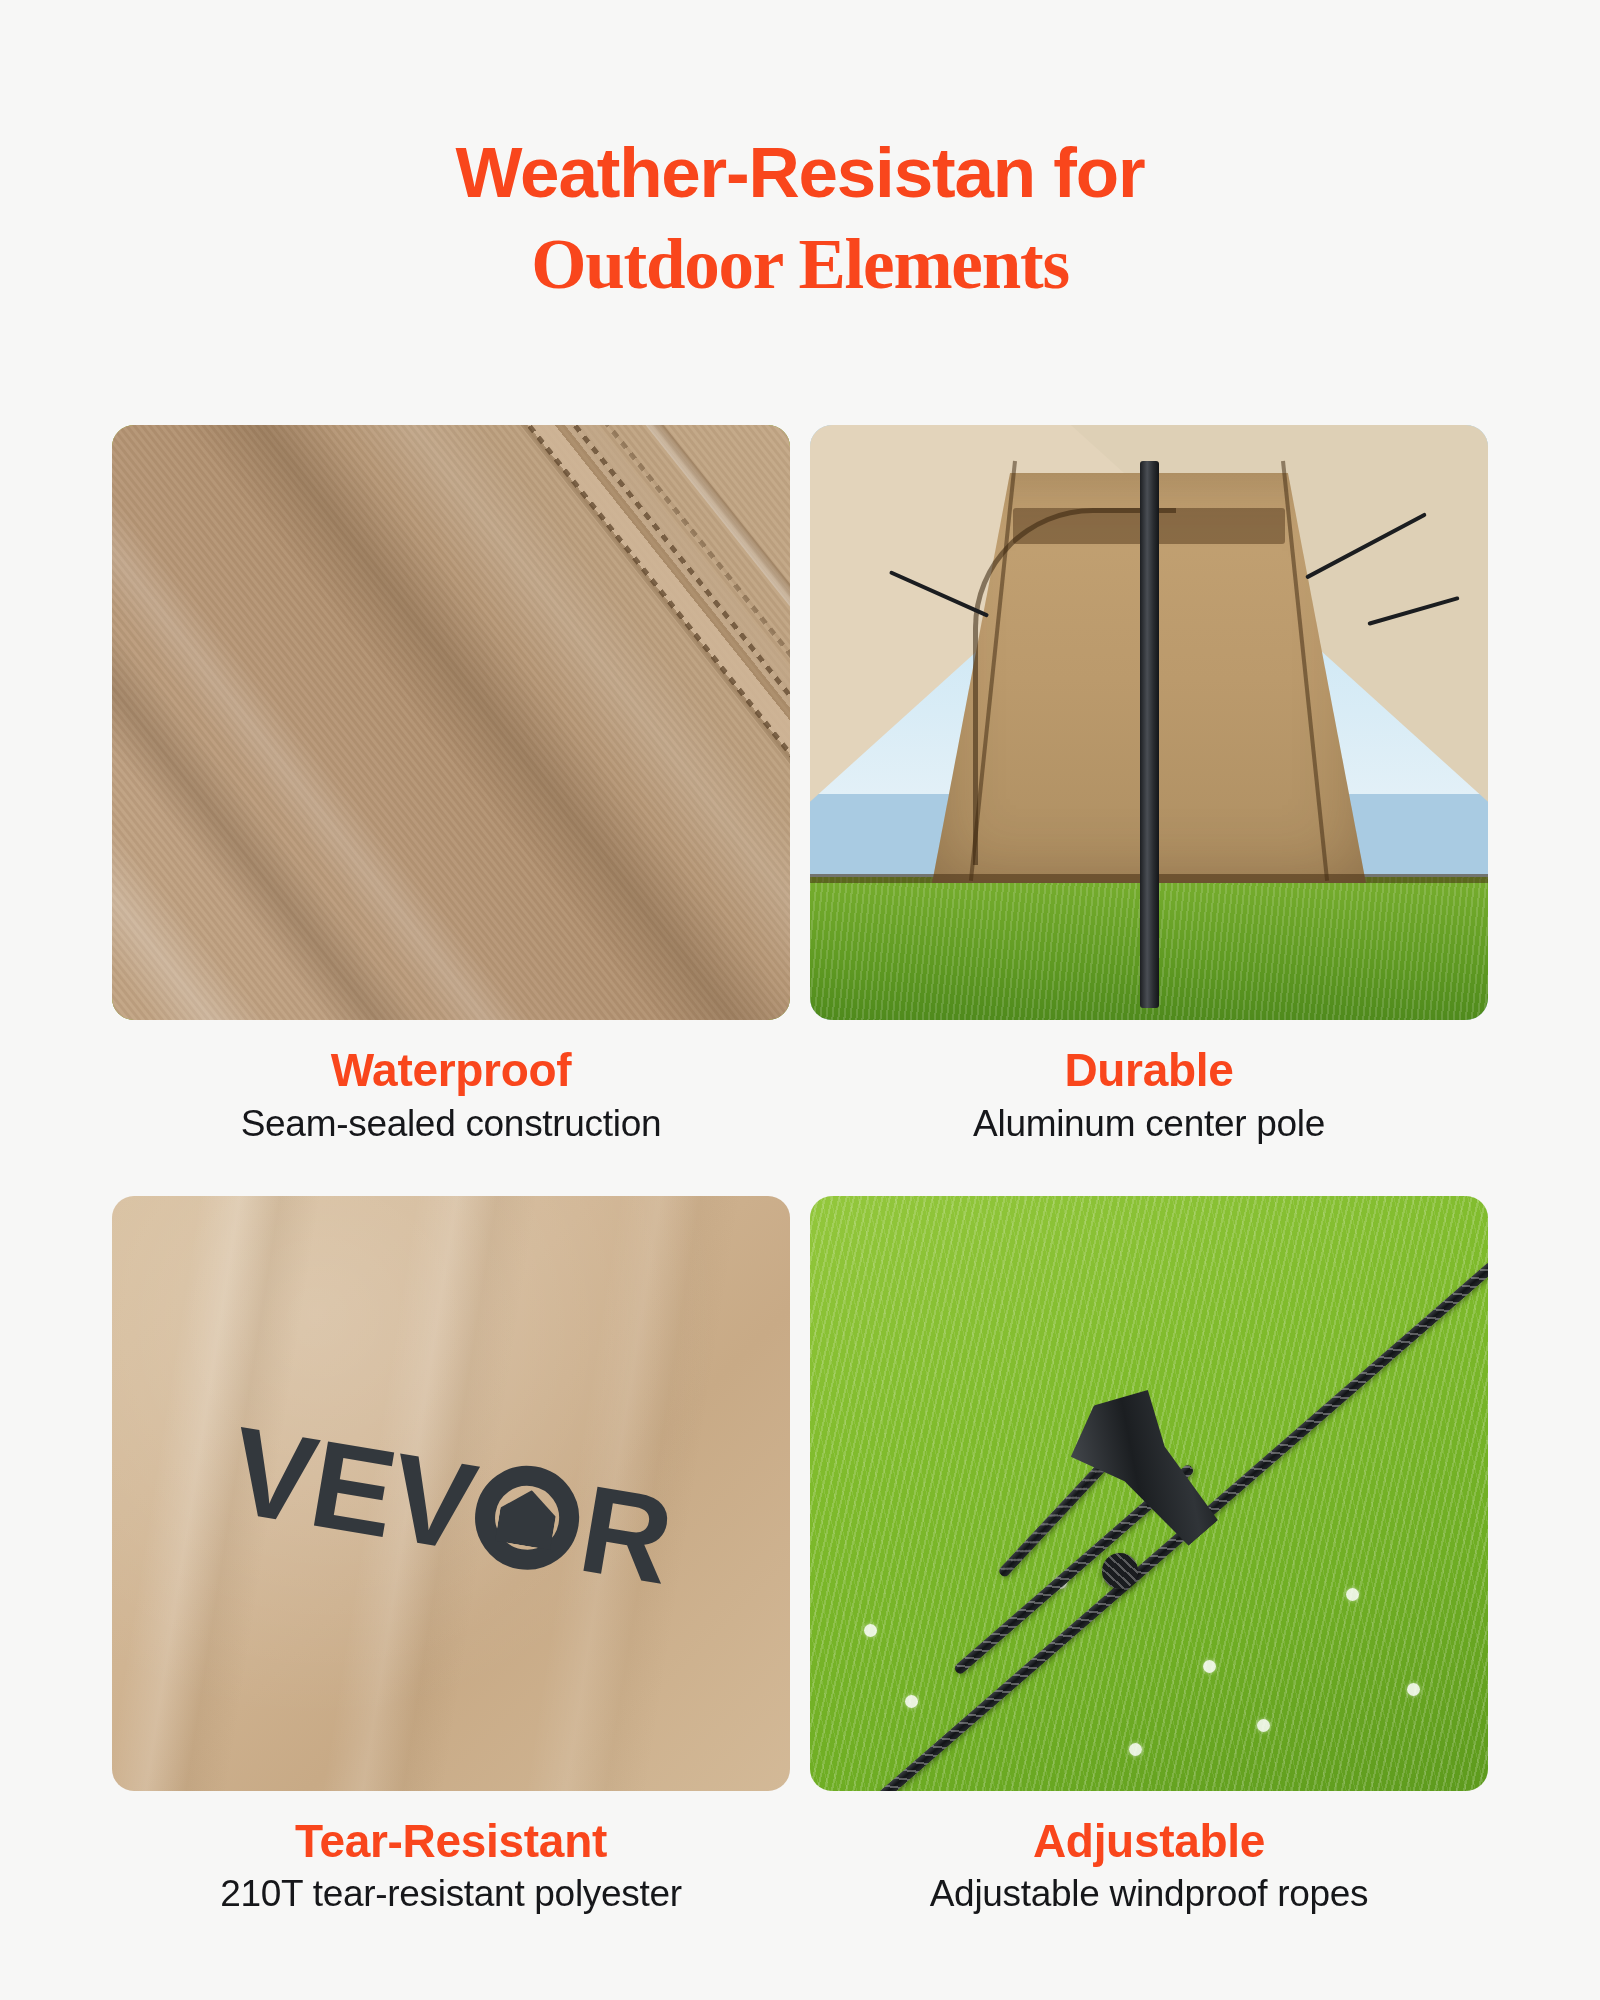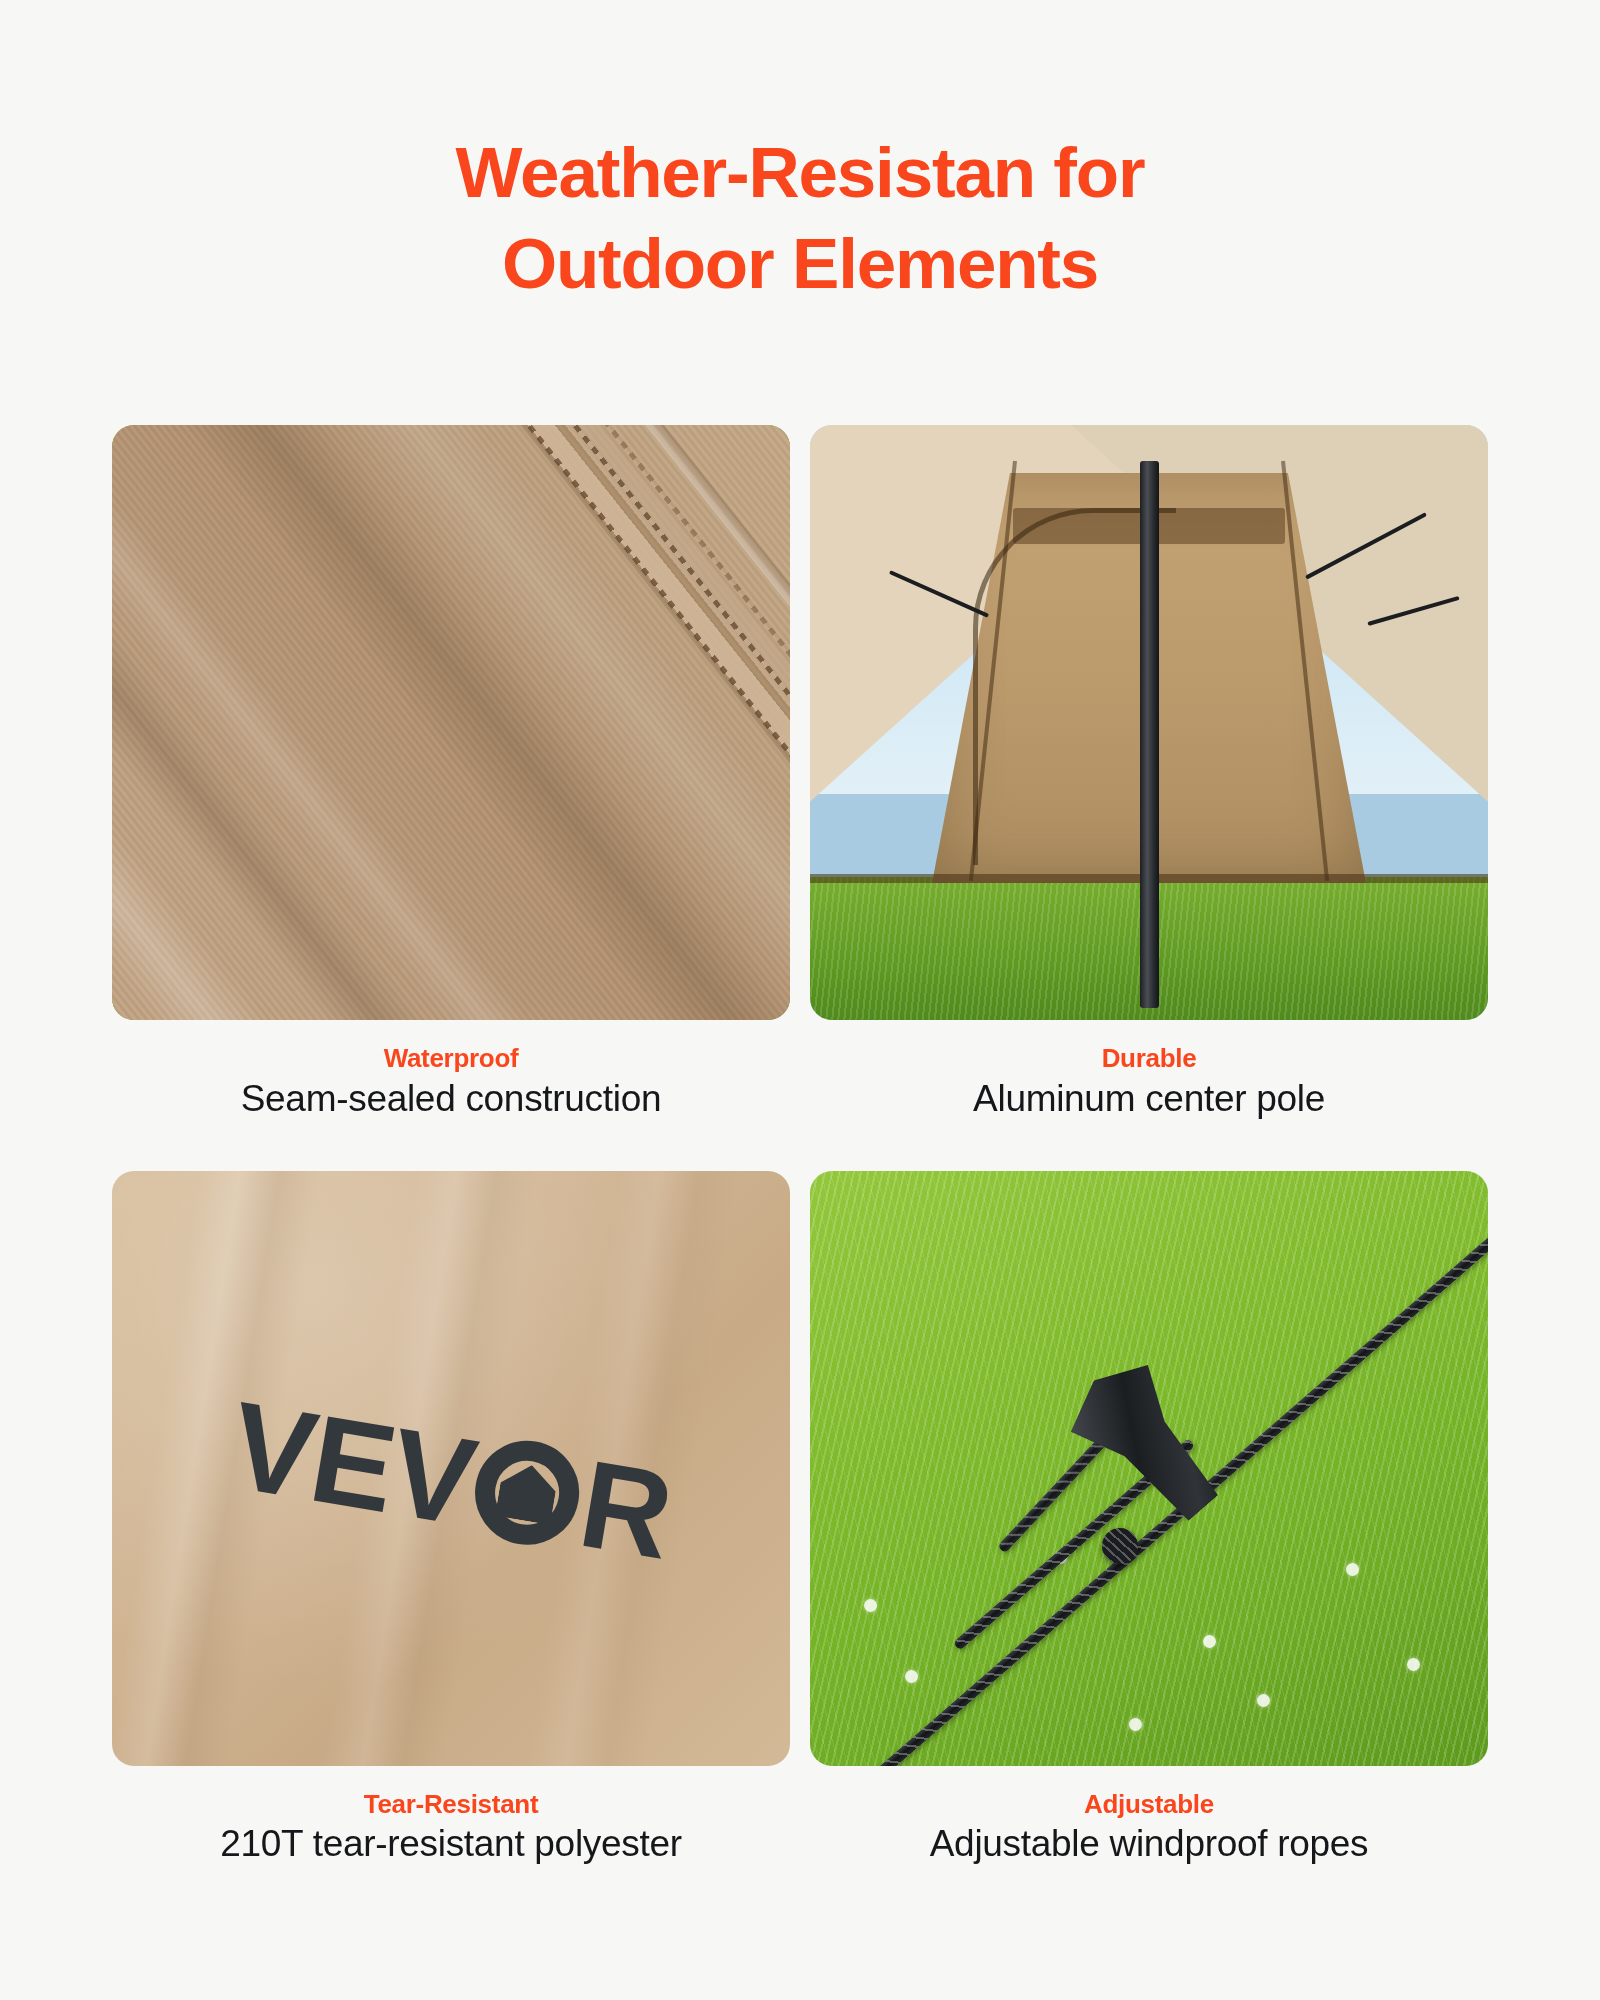--- a/index.html
+++ b/index.html
@@ -22,21 +22,21 @@
     position:absolute;
     left:0; top:128px;
     width:1600px;
     text-align:center;
     color:#F9461C;
     font-size:71px;
     font-weight:bold;
     line-height:1.28;
     letter-spacing:-1.2px;
   }
-  .headline .l2 { display:block; }
+  .headline .l2 { display:block;font-family:Liberation Serif, serif; }
 
   
   .grid {
     position:absolute;
     left:112px; top:425px;
     width:1376px;
   }
   .row { display:flex; gap:20px; }
   .row.second { margin-top:48px; }
   .card { width:678px; }
@@ -45,21 +45,21 @@
     position:relative;
     width:678px; height:595px;
     border-radius:22px;
     overflow:hidden;
     background:#c9ae8d;
   }
 
   .caption { text-align:center; padding-top:22px; }
   .cap-title {
     color:#F9461C;
-    font-size:26px;
+    font-size:46px;
     font-weight:bold;
     letter-spacing:-0.3px;
     line-height:1.25;
   }
   .cap-sub {
     color:#16171A;
     font-size:37px;
     font-weight:400;
     letter-spacing:-0.3px;
     line-height:1.3;

